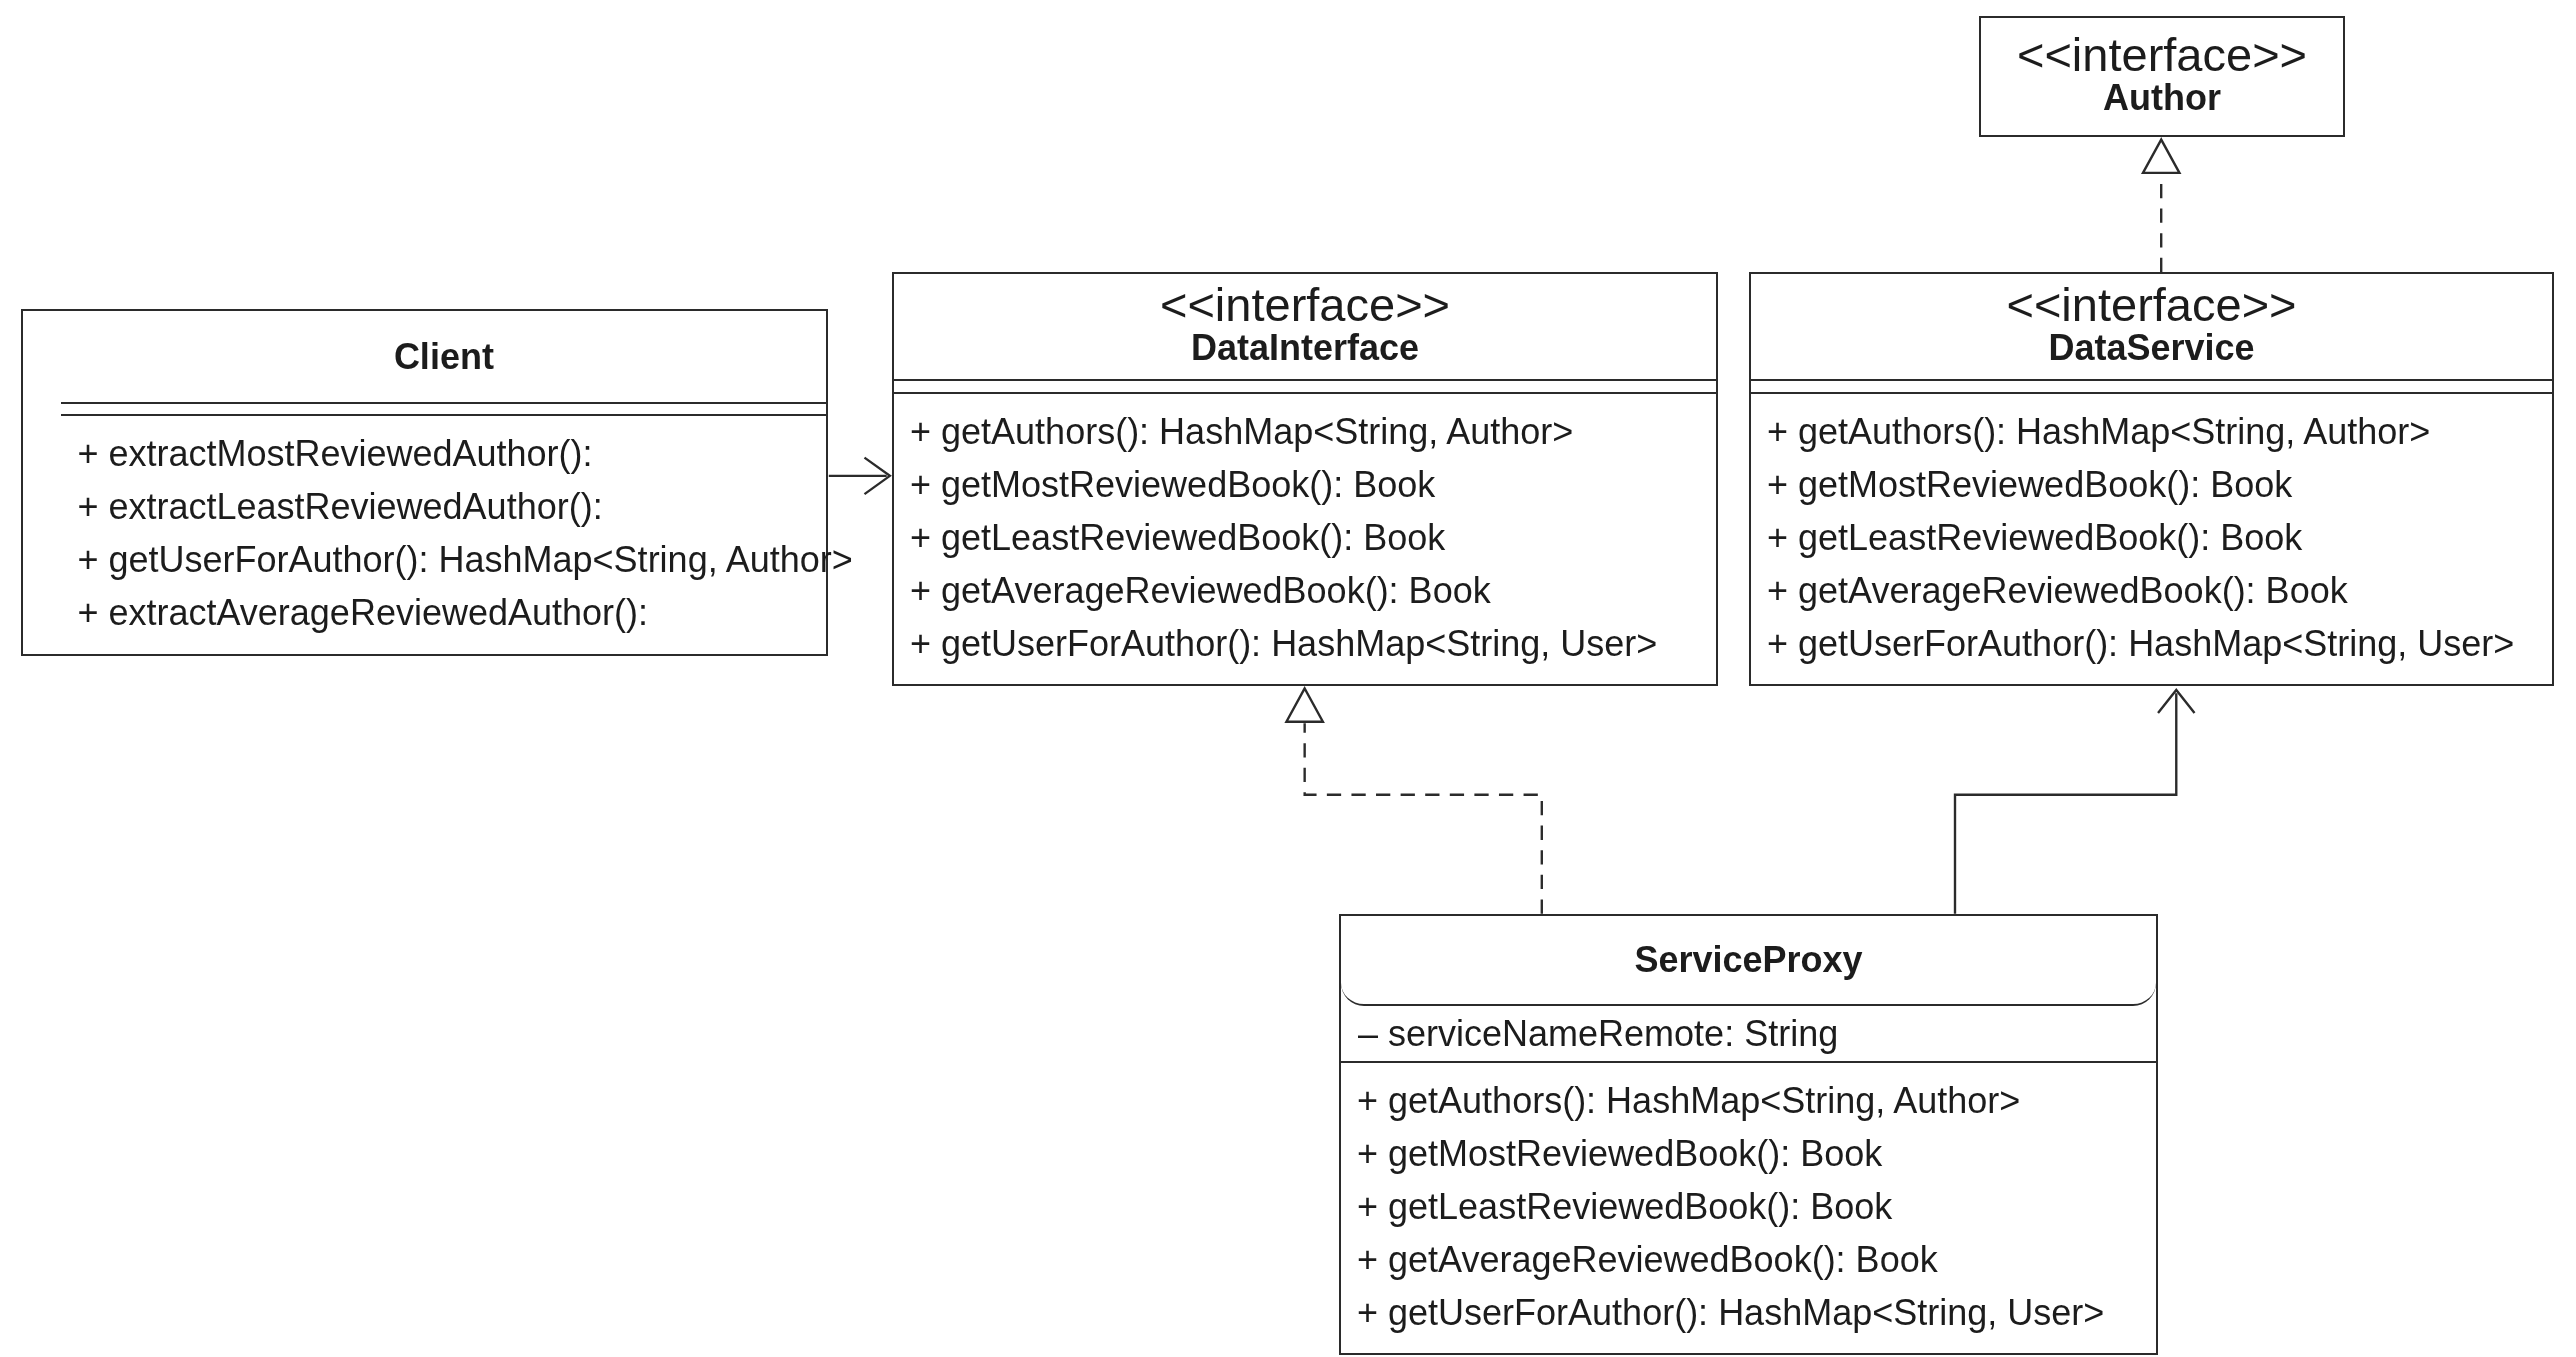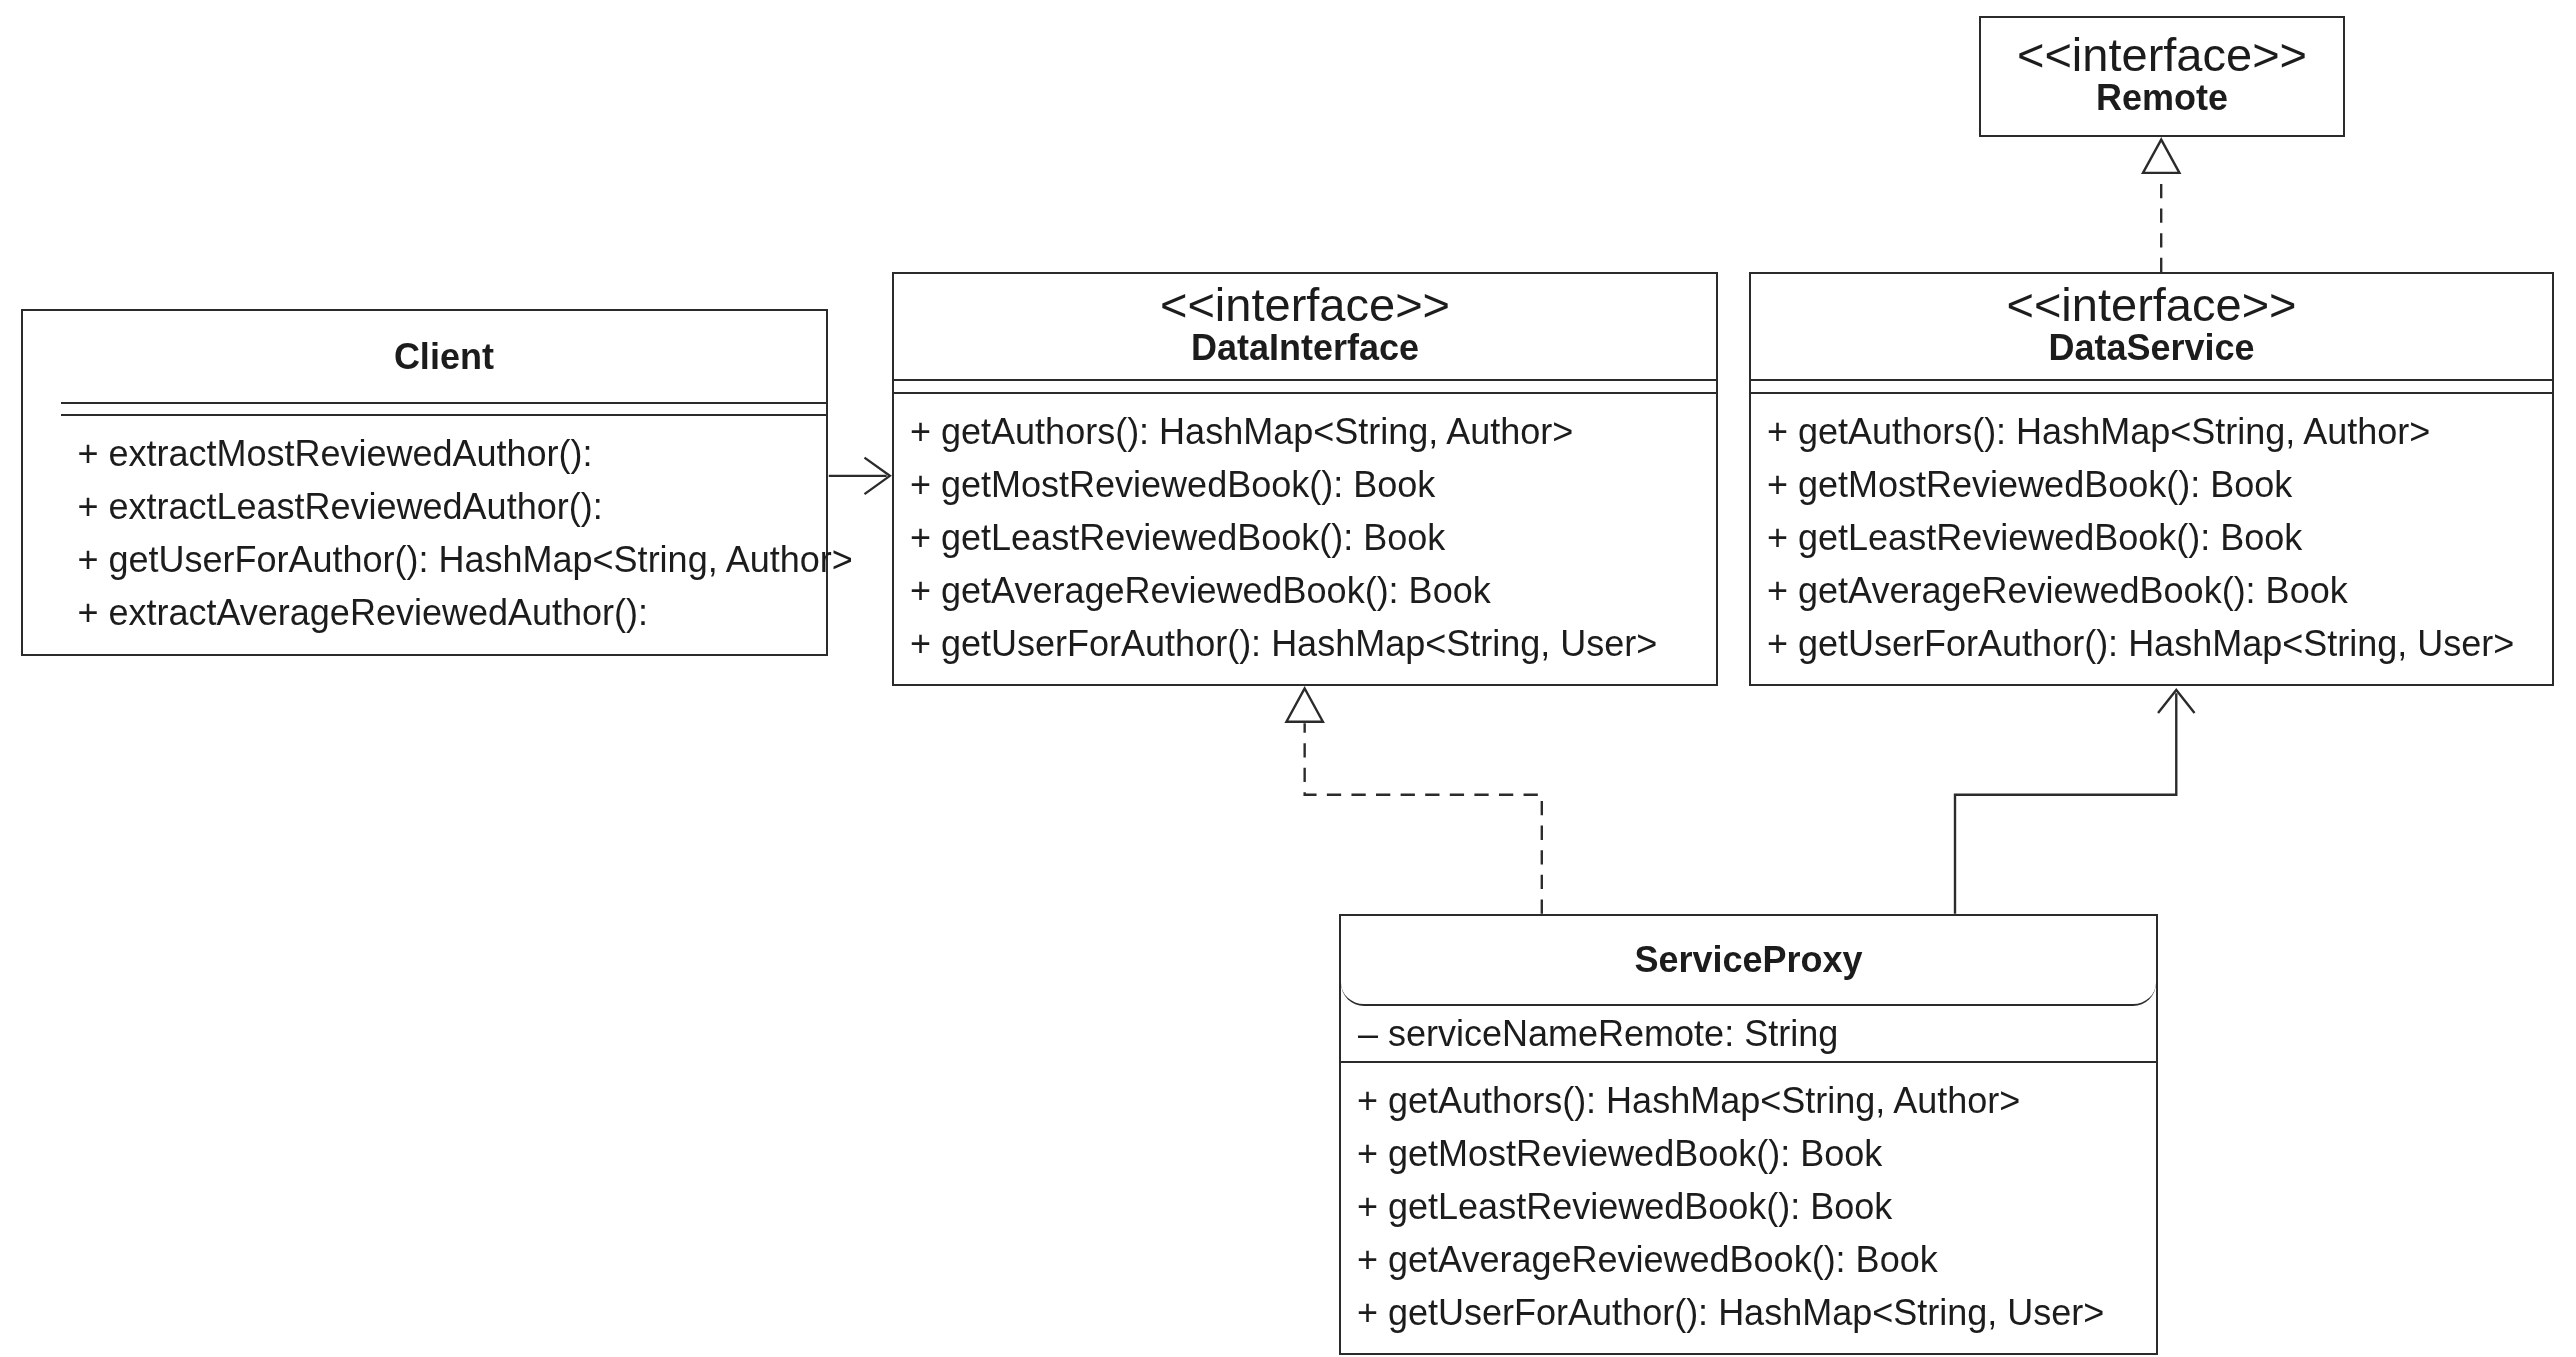--- a/index.html
+++ b/index.html
@@ -113,21 +113,21 @@
       <div class="line">+ getMostReviewedBook(): Book</div>
       <div class="line">+ getLeastReviewedBook(): Book</div>
       <div class="line">+ getAverageReviewedBook(): Book</div>
       <div class="line">+ getUserForAuthor(): HashMap&lt;String, User&gt;</div>
     </div>
   </div>
 
   <div class="uml-class" style="left:1979px;top:16px;width:366px;height:121px;">
     <div class="uml-title" style="height:100%;border-bottom:none;">
       <div class="stereotype">&lt;&lt;interface&gt;&gt;</div>
-      <div class="cname">Remote</div>
+      <div class="cname">Author</div>
     </div>
   </div>
 
   <div class="uml-class" style="left:1339px;top:914px;width:819px;height:441px;">
     <div class="uml-title" style="height:90px;border-radius:23px;">
       <div class="cname">ServiceProxy</div>
     </div>
     <div class="uml-attrs" style="height:57px;">
       <div class="line">– serviceNameRemote: String</div>
     </div>

